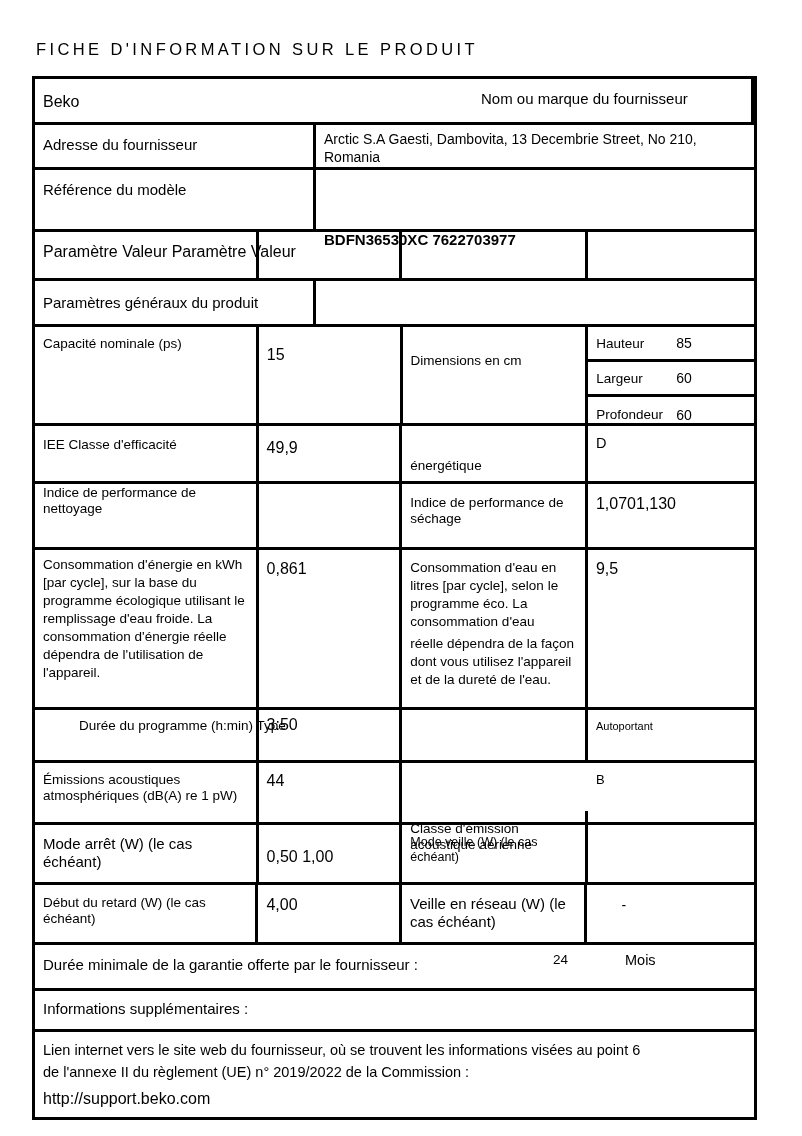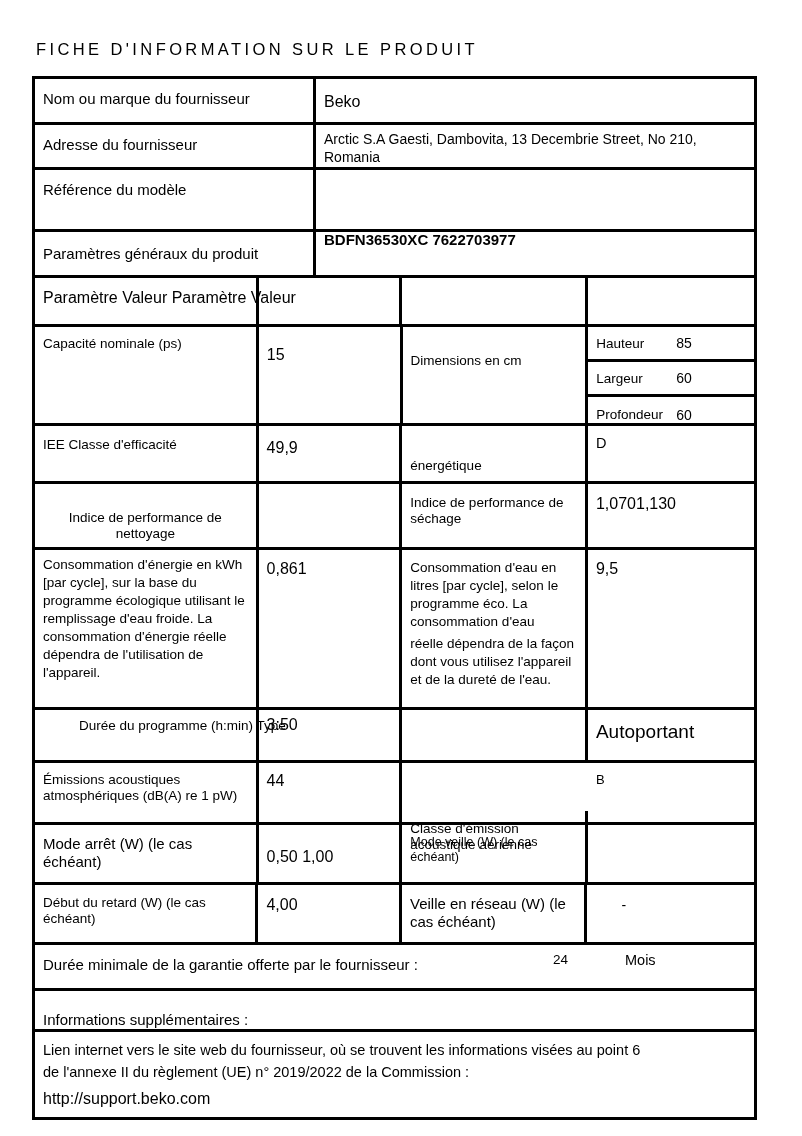--- a/index.html
+++ b/index.html
@@ -123,46 +123,46 @@
 </head>
 <body>
 
 <div class="page">
 
   <div class="doc-title">FICHE D'INFORMATION SUR LE PRODUIT</div>
 
   <div class="tbl">
 
     <div class="row" style="height:46px;">
+      <div class="cell t2 big" style="padding-top:13px;">Beko</div>
       <div class="cell t1 vline mid" style="padding-top:11px;">Nom ou marque du fournisseur</div>
-      <div class="cell t2 big" style="padding-top:13px;">Beko</div>
     </div>
 
     <div class="row" style="height:45px;">
       <div class="cell t1 vline mid" style="padding-top:11px;">Adresse du fournisseur</div>
       <div class="cell t2" style="padding-top:6px;font-size:14px;line-height:1.28;">Arctic S.A  Gaesti, Dambovita, 13 Decembrie Street, No 210, Romania</div>
     </div>
 
     <div class="row" style="height:62px;">
       <div class="cell t1 vline mid" style="padding-top:11px;">Référence du modèle</div>
       <div class="cell t2 bold" style="padding-top:13px;">BDFN36530XC 7622703977</div>
     </div>
 
+    <div class="row" style="height:49px;">
+      <div class="cell c1 vline" style="padding-top:10px;">
+        <span class="overflow-label big" style="left:8px;top:10px;">Paramètre Valeur Paramètre Valeur</span>
+      </div>
+      <div class="cell c2 vline"></div>
+      <div class="cell c3 vline"></div>
+      <div class="cell c4"></div>
+    </div>
+
     <div class="row" style="height:46px;">
       <div class="cell t1 vline mid" style="padding-top:13px;">Paramètres généraux du produit</div>
       <div class="cell t2 blank"></div>
-    </div>
-
-    <div class="row" style="height:49px;">
-      <div class="cell c1 vline" style="padding-top:10px;">
-        <span class="overflow-label big" style="left:8px;top:10px;">Paramètre Valeur Paramètre Valeur</span>
-      </div>
-      <div class="cell c2 vline"></div>
-      <div class="cell c3 vline"></div>
-      <div class="cell c4"></div>
     </div>
 
     <div class="row" style="height:99px;">
       <div class="cell c1 vline" style="padding-top:9px;">Capacité nominale (ps)</div>
       <div class="cell c2 vline val" style="padding-top:18px;">15</div>
       <div class="cell c3 vline" style="padding-top:26px;">Dimensions en cm</div>
       <div class="dimcell">
         <div class="dimrow">
           <span class="dimlabel">Hauteur</span>
           <span class="dimval">85</span>
@@ -179,21 +179,21 @@
     </div>
 
     <div class="row" style="height:58px;">
       <div class="cell c1 vline" style="padding-top:11px;">IEE Classe d'efficacité</div>
       <div class="cell c2 vline val" style="padding-top:12px;">49,9</div>
       <div class="cell c3 vline bottomalign" style="padding-bottom:7px;">énergétique</div>
       <div class="cell c4" style="padding-top:9px;font-size:14.5px;">D</div>
     </div>
 
     <div class="row" style="height:66px;">
-      <div class="cell c1 vline" style="padding-top:26px;text-align:center;">Indice de performance de nettoyage</div>
+      <div class="cell c1 vline" style="padding-top:1px;">Indice de performance de nettoyage</div>
       <div class="cell c2 vline"></div>
       <div class="cell c3 vline" style="padding-top:11px;">Indice de performance de séchage</div>
       <div class="cell c4 val" style="padding-top:10px;">1,0701,130</div>
     </div>
 
     <div class="row" style="height:160px;">
       <div class="cell c1 vline" style="line-height:1.33;">Consommation d'énergie en kWh [par cycle], sur la base du programme écologique utilisant le remplissage d'eau froide. La consommation d'énergie réelle dépendra de l'utilisation de l'appareil.</div>
       <div class="cell c2 vline val" style="padding-top:9px;">0,861</div>
       <div class="cell c3 vline" style="padding-top:9px;line-height:1.33;">
         <span>Consommation d'eau en litres [par cycle], selon le programme éco. La consommation d'eau</span>
@@ -201,21 +201,21 @@
       </div>
       <div class="cell c4 val" style="padding-top:9px;">9,5</div>
     </div>
 
     <div class="row" style="height:53px;">
       <div class="cell c1 vline" style="padding-top:8px;">
         <span class="overflow-label" style="left:8px;top:8px;margin-left:36px;">Durée du programme (h:min) Type</span>
       </div>
       <div class="cell c2 vline val" style="padding-top:5px;">3:50</div>
       <div class="cell c3 vline"></div>
-      <div class="cell c4" style="padding-top:10px;font-size:19px;padding-left:8px;">Autoportant</div>
+      <div class="cell c4" style="padding-top:10px;font-size:11px;padding-left:8px;">Autoportant</div>
     </div>
 
     <div class="row" style="height:62px;">
       <div class="cell c1 vline" style="padding-top:9px;">Émissions acoustiques atmosphériques (dB(A) re 1 pW)</div>
       <div class="cell c2 vline val" style="padding-top:8px;">44</div>
       <div class="cell c3 vline" style="padding-top:10px;margin-top:48px;">Classe d'émission acoustique aérienne</div>
       <div class="cell c4" style="padding-top:9px;font-size:13px;">B</div>
     </div>
 
     <div class="row" style="height:60px;">
@@ -232,21 +232,21 @@
       <div class="cell c4" style="padding-top:12px;padding-left:34px;font-size:14px;">-</div>
     </div>
 
     <div class="row" style="height:46px;">
       <div class="cell mid" style="width:593px;padding-top:11px;">Durée minimale de la garantie offerte par le fournisseur :</div>
       <span class="warranty-num">24</span>
       <span class="warranty-unit">Mois</span>
     </div>
 
     <div class="row" style="height:41px;">
-      <div class="cell mid" style="width:719px;padding-top:20px;">Informations supplémentaires :</div>
+      <div class="cell mid" style="width:719px;padding-top:9px;">Informations supplémentaires :</div>
     </div>
 
     <div class="row lastrow" style="height:88px;">
       <div class="cell" style="width:719px;padding-top:8px;">
         <div class="linkline">Lien internet vers le site web du fournisseur, où se trouvent les informations visées au point 6</div>
         <div class="linkline">de l'annexe II du règlement (UE) n° 2019/2022 de la Commission :</div>
         <div class="urlline" style="margin-top:5px;">http://support.beko.com</div>
       </div>
     </div>
 

